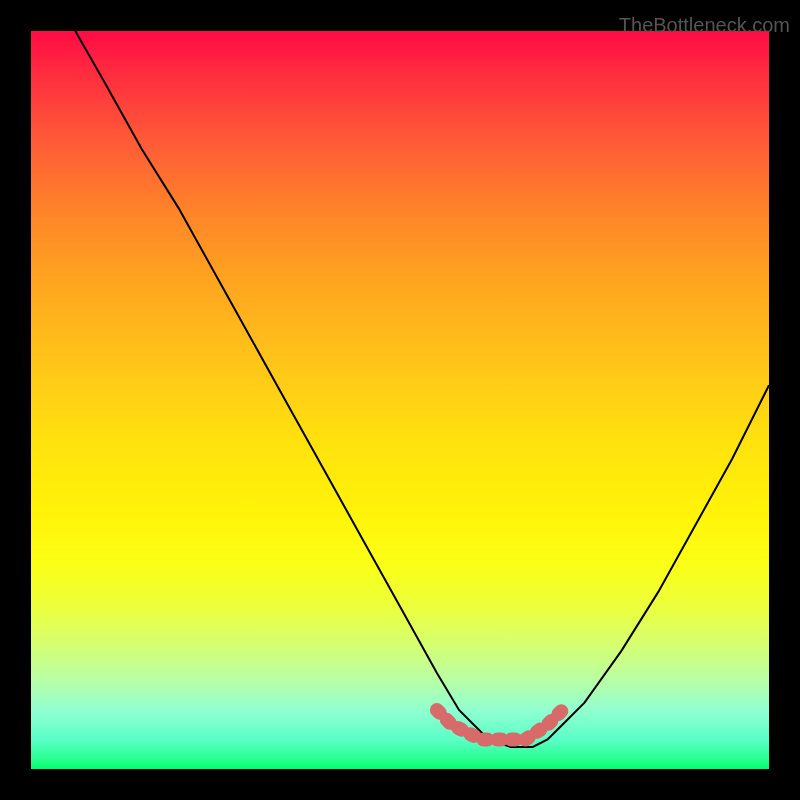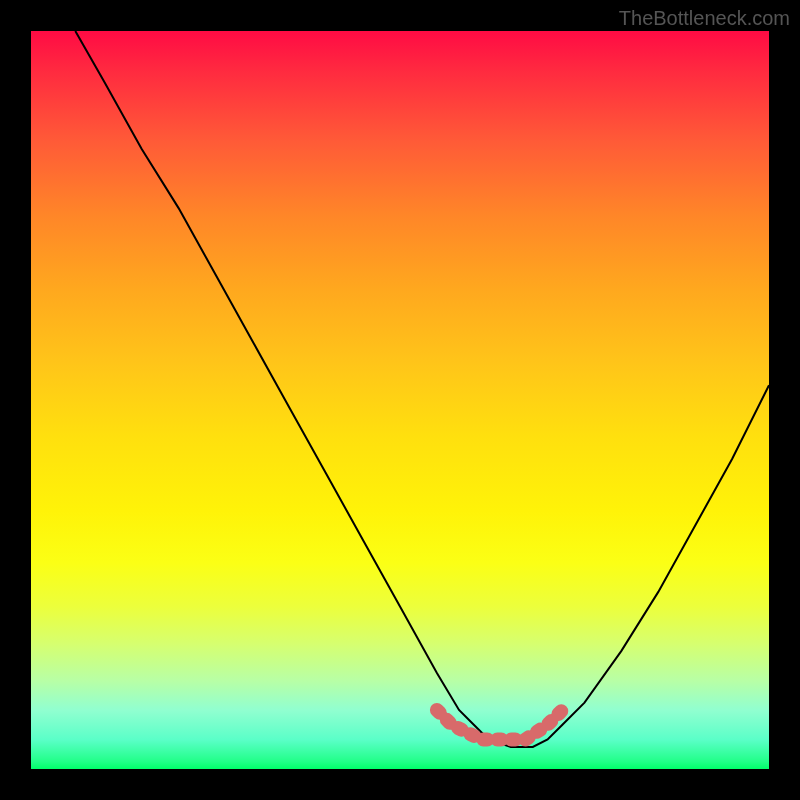--- a/index.html
+++ b/index.html
@@ -1,19 +1,19 @@
 <!DOCTYPE html>
 <html><head>
 <meta charset="utf-8">
 <style>
   * { margin: 0; padding: 0; box-sizing: border-box; }
   body { width: 800px; height: 800px; background: #000; position: relative; font-family: Arial, sans-serif; overflow: hidden; }
   .watermark {
     position: absolute;
-    top: 7px;
+    top: 14px;
     right: 10px;
     color: #555;
     font-size: 20px;
     z-index: 10;
   }
   .plot-area {
     position: absolute;
     left: 31px;
     top: 31px;
     width: 738px;

